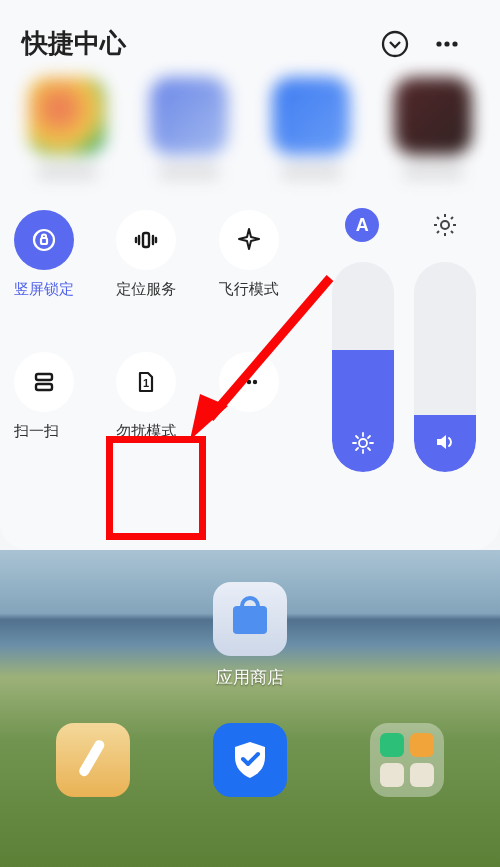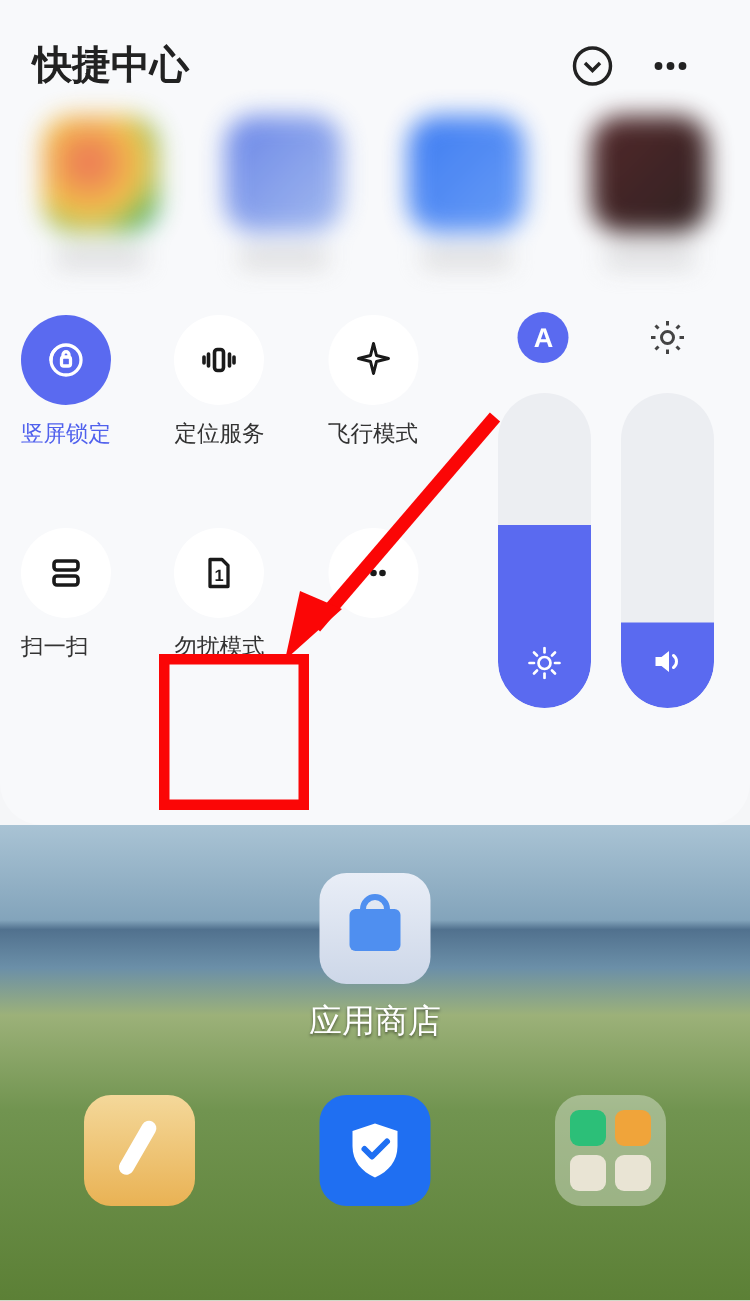--- a/index.html
+++ b/index.html
@@ -179,21 +179,21 @@
     display: flex; flex-direction: column; align-items: center;
     width: 100px;
   }
   .dic {
     width: 74px; height: 74px;
     border-radius: 18px;
     display: flex; align-items: center; justify-content: center;
   }
   .dlbl {
     margin-top: 10px;
-    font-size: 22px;
+    font-size: 17px;
     color: #fff;
     text-shadow: 0 1px 2px rgba(0,0,0,.5);
   }
   .dock2 {
     display: flex;
     justify-content: space-around;
     padding: 34px 14px 0 14px;
   }
   .dic2 {
     width: 74px; height: 74px;

